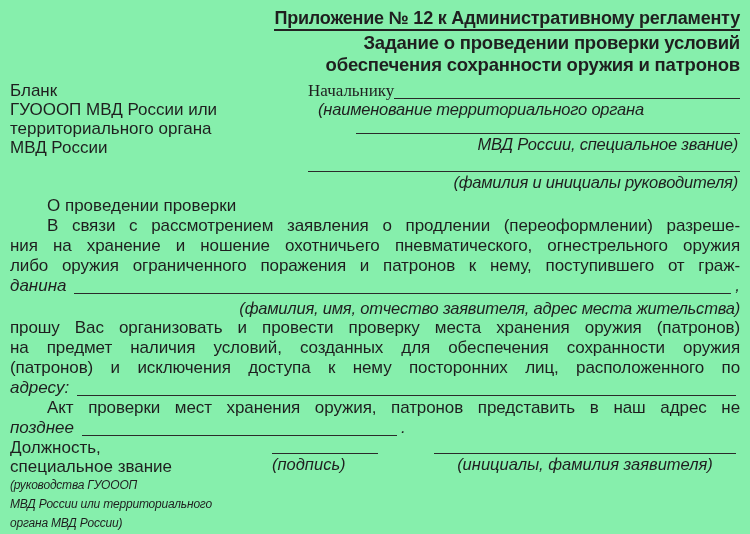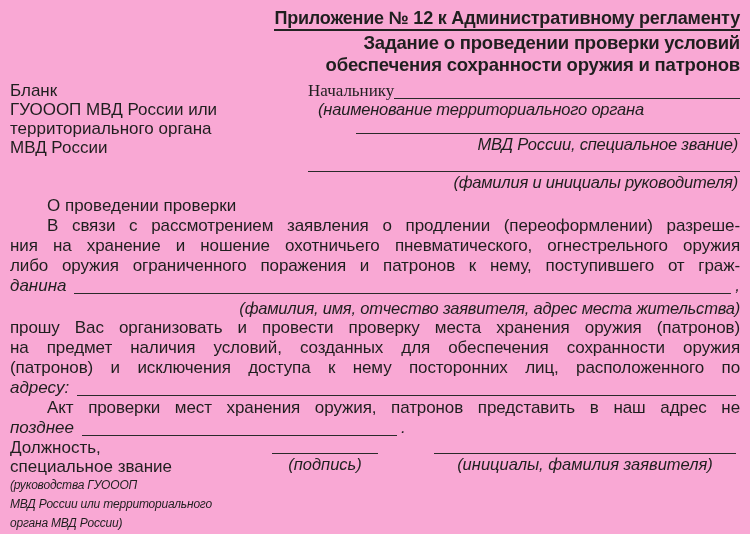--- a/index.html
+++ b/index.html
@@ -1,19 +1,19 @@
 <!DOCTYPE html>
 <html><head>
 <meta charset="utf-8">
 <style>
   html,body{margin:0;padding:0;background:#e8e8e8;}
   .page{
     position:relative;
     width:750px;height:534px;
-    background:#f9a8d4;
+    background:#86efac;
     color:#1f1f1f;
     font-family:"Liberation Sans", sans-serif;
     overflow:hidden;
     box-sizing:border-box;
     padding:6px 10px 0 10px;
   }
   .hdr{
     text-align:right;
     font-size:18px;
     font-weight:bold;
@@ -82,21 +82,21 @@
   }
   .sig{
     display:flex;
     align-items:flex-start;
     margin-top:0px;
     font-size:17px;
     line-height:19px;
   }
   .sig .c1{width:252px;flex:none;}
   .sig .c1 .ital{font-style:italic;font-size:12px;letter-spacing:-0.2px;}
-  .sig .c2{width:106px;flex:none;margin-left:10px;text-align:center;}
+  .sig .c2{width:106px;flex:none;margin-left:10px;}
   .sig .c3{flex:1;margin-left:56px;margin-right:4px;text-align:center;}
   .sig .spacer{height:13px;}
   .sig .uline{border-bottom:1.5px solid #2a2a2a;height:2px;}
   .sig .cap{margin-top:1px;}
 </style>
 </head>
 <body>
 
 <div class="page">
 

